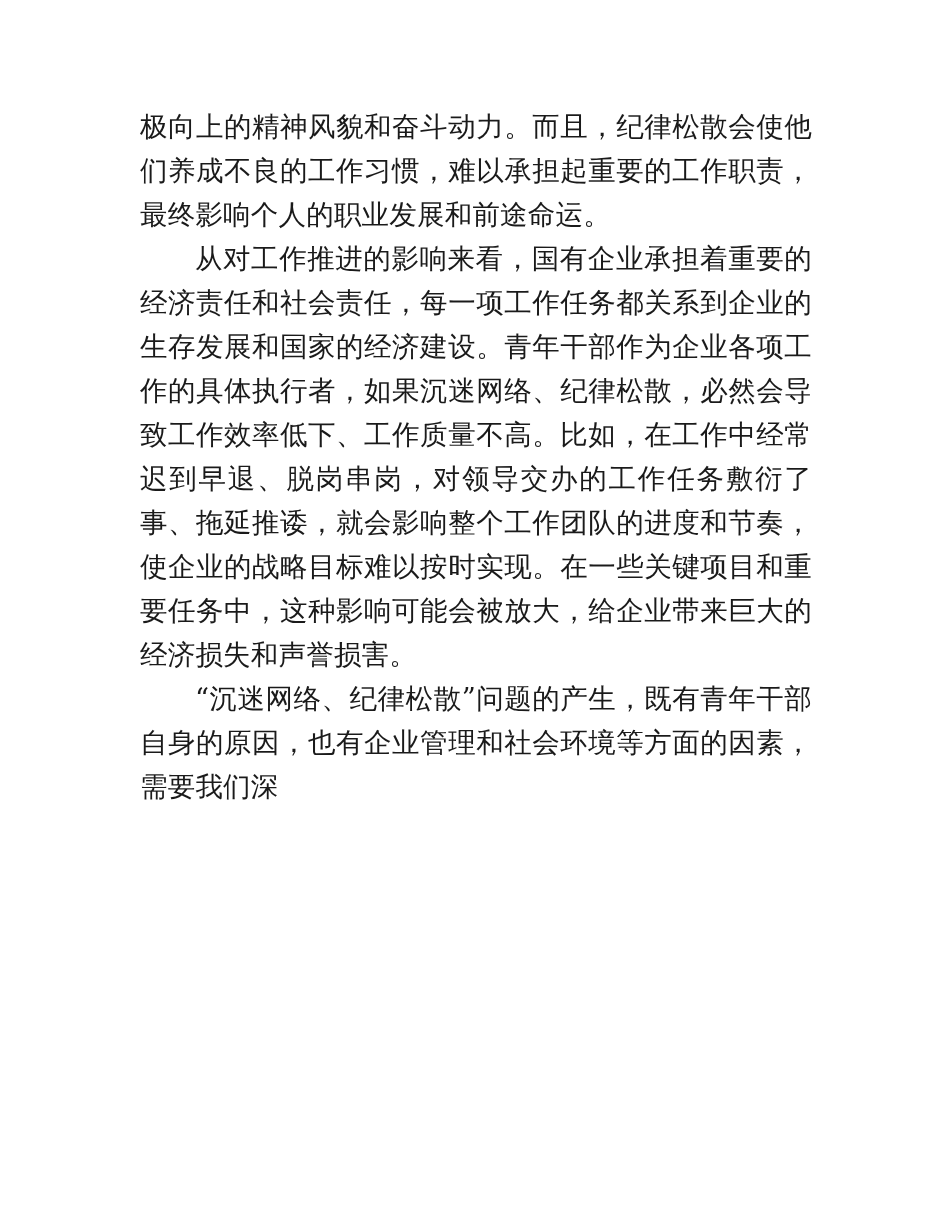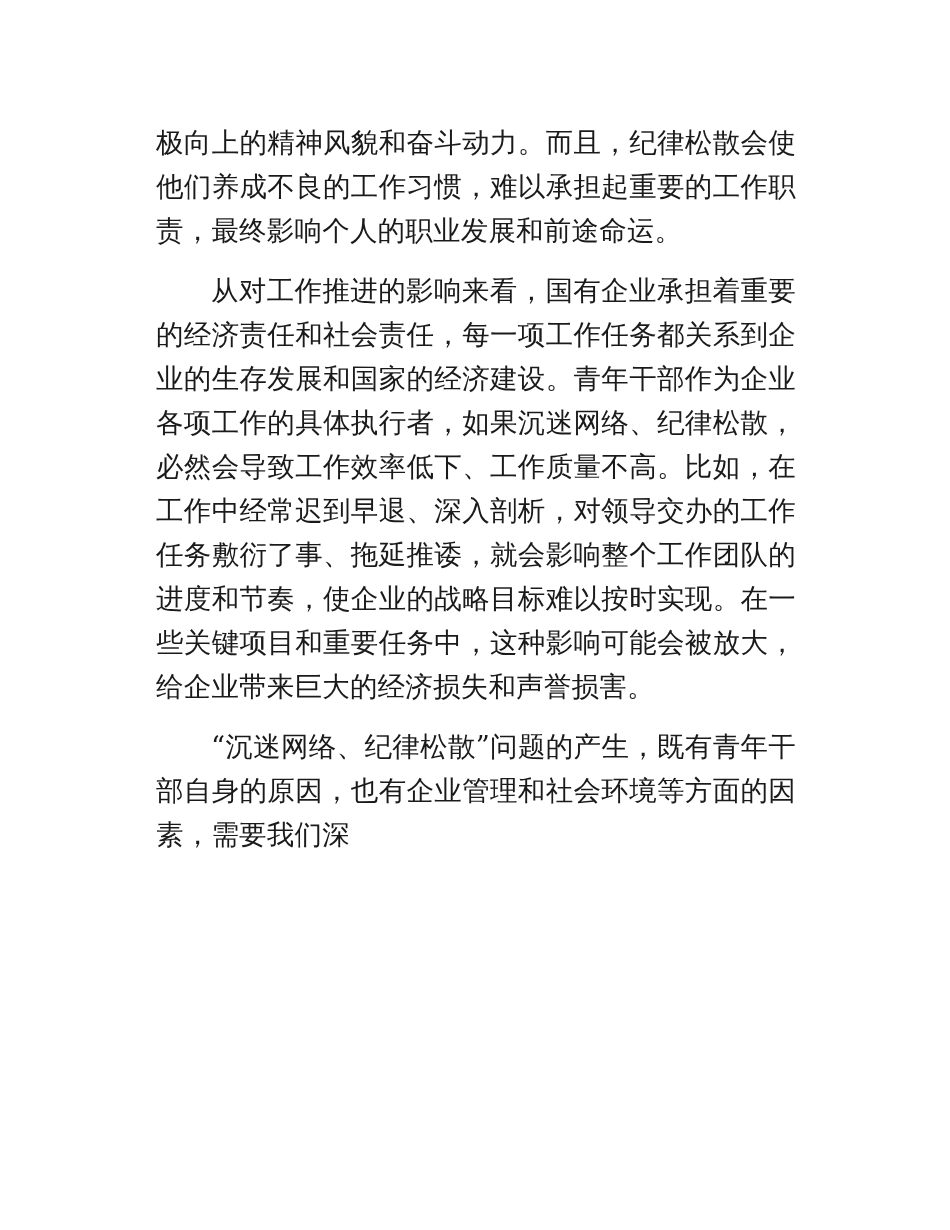--- a/index.html
+++ b/index.html
@@ -29,21 +29,21 @@
   .para {
     font-family: "DejaVu Serif", "Liberation Serif", serif;
     font-size: 27.5px;
     line-height: 44px;
     color: #1a1a1a;
     font-weight: 400;
     text-align: justify;
     text-justify: inter-character;
     text-align-last: left;
     letter-spacing: 0.2px;
-    margin: 16px;
+    margin: 0;
     padding: 0;
     -webkit-font-smoothing: antialiased;
     word-break: break-all;
     white-space: normal;
   }
 
   .para.indent {
     text-indent: 2em;
   }
 
@@ -58,20 +58,20 @@
   }
 </style>
 </head>
 <body>
 
 <div class="page">
   <div class="content">
 
     <p class="para cont">极向上的精神风貌和奋斗动力。而且，纪律松散会使他们养成不良的工作习惯，难以承担起重要的工作职责，最终影响个人的职业发展和前途命运。</p>
 
-    <p class="para indent">从对工作推进的影响来看，国有企业承担着重要的经济责任和社会责任，每一项工作任务都关系到企业的生存发展和国家的经济建设。青年干部作为企业各项工作的具体执行者，如果沉迷网络、纪律松散，必然会导致工作效率低下、工作质量不高。比如，在工作中经常迟到早退、深入剖析，对领导交办的工作任务敷衍了事、拖延推诿，就会影响整个工作团队的进度和节奏，使企业的战略目标难以按时实现。在一些关键项目和重要任务中，这种影响可能会被放大，给企业带来巨大的经济损失和声誉损害。</p>
+    <p class="para indent">从对工作推进的影响来看，国有企业承担着重要的经济责任和社会责任，每一项工作任务都关系到企业的生存发展和国家的经济建设。青年干部作为企业各项工作的具体执行者，如果沉迷网络、纪律松散，必然会导致工作效率低下、工作质量不高。比如，在工作中经常迟到早退、脱岗串岗，对领导交办的工作任务敷衍了事、拖延推诿，就会影响整个工作团队的进度和节奏，使企业的战略目标难以按时实现。在一些关键项目和重要任务中，这种影响可能会被放大，给企业带来巨大的经济损失和声誉损害。</p>
 
 
 
     <p class="para indent">“沉迷网络、纪律松散”问题的产生，既有青年干部自身的原因，也有企业管理和社会环境等方面的因素，需要我们深</p>
 
   </div>
 </div>
 
 </body></html>

